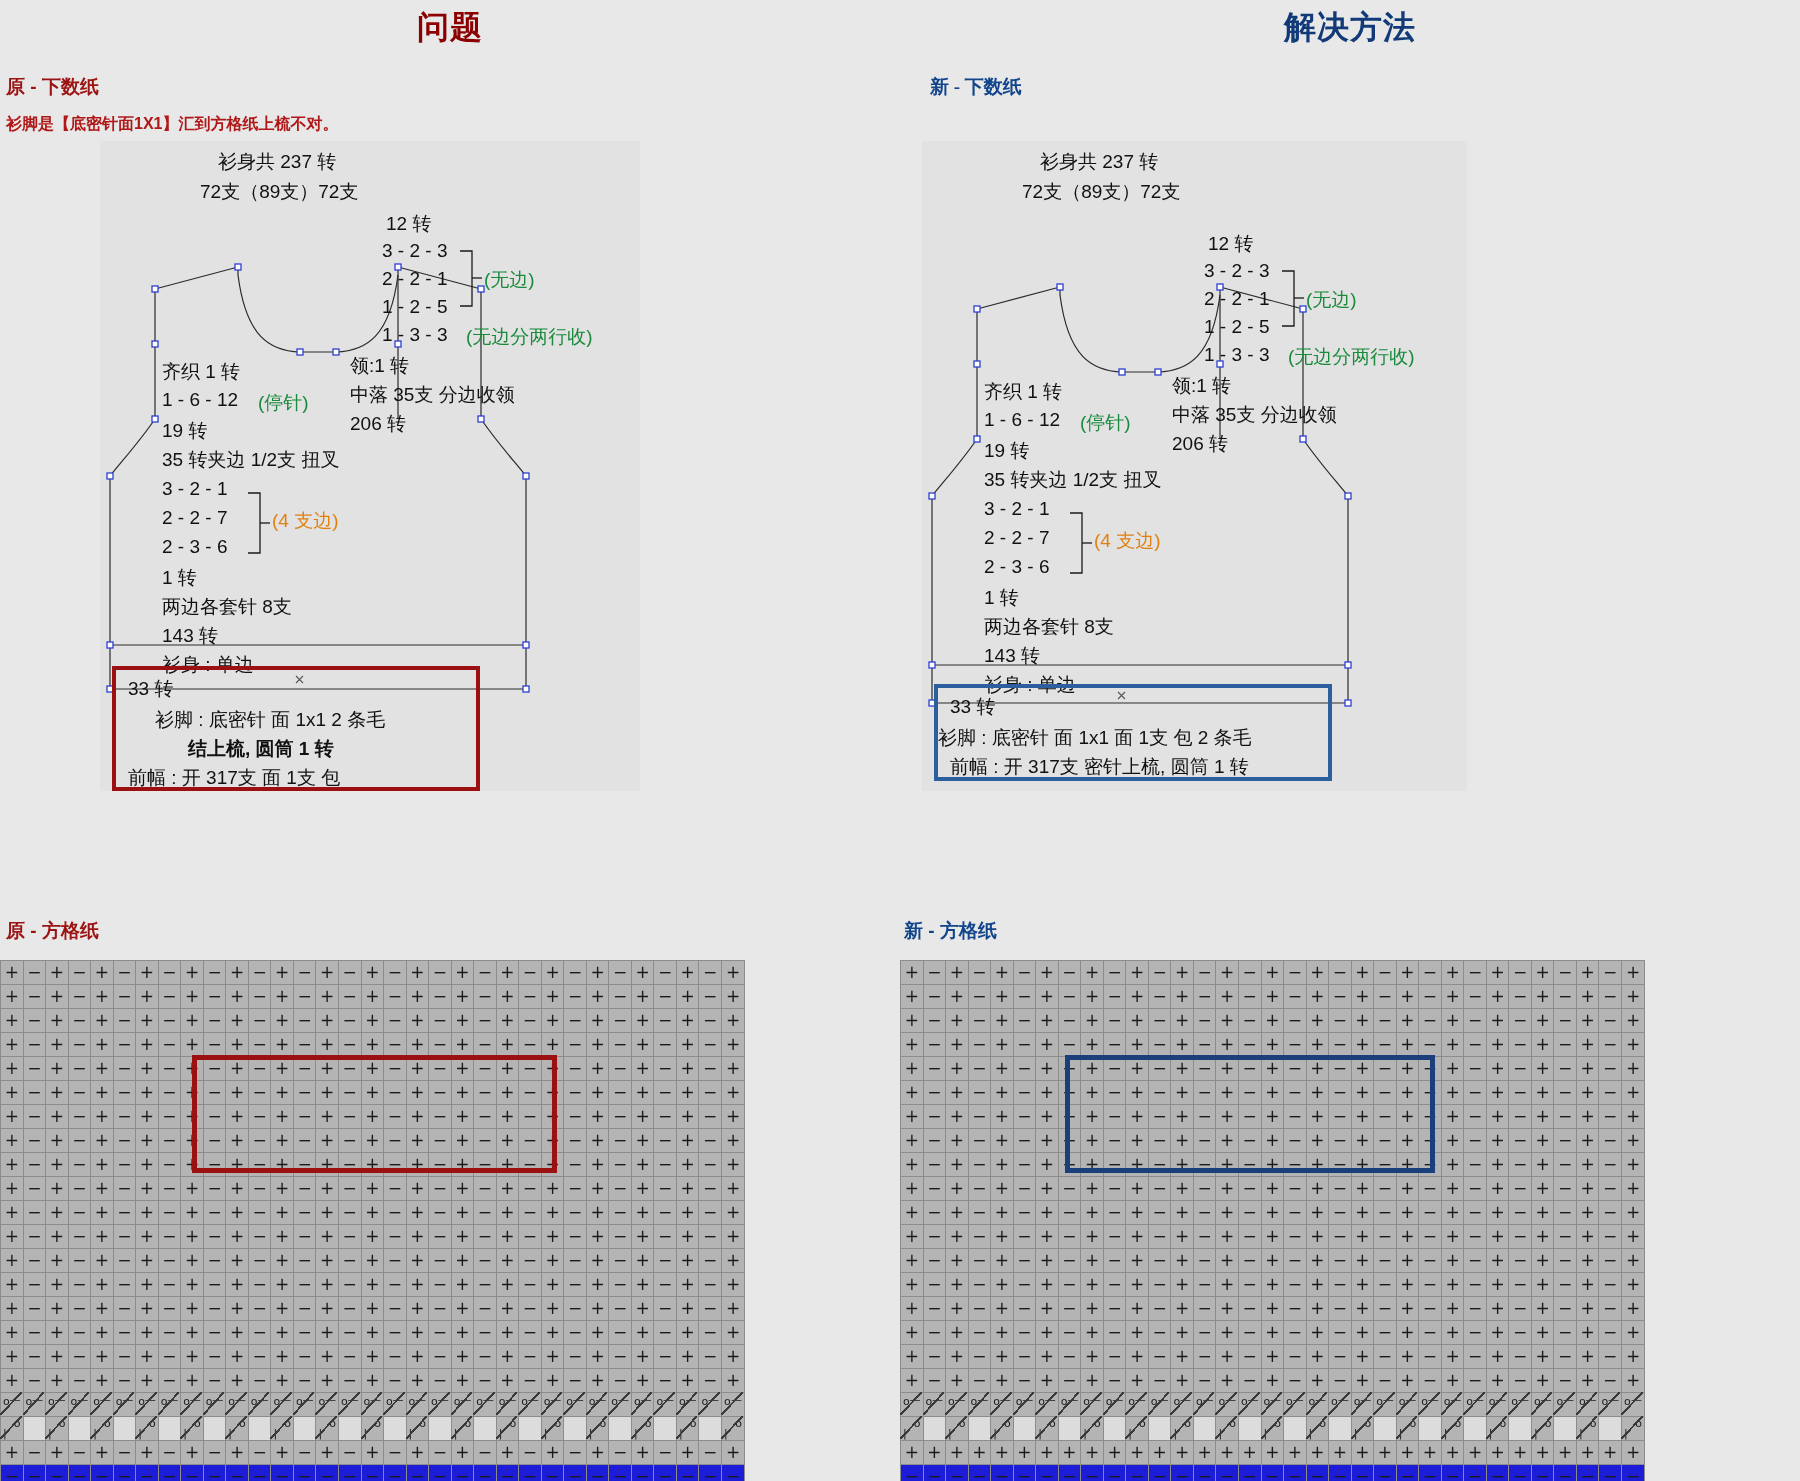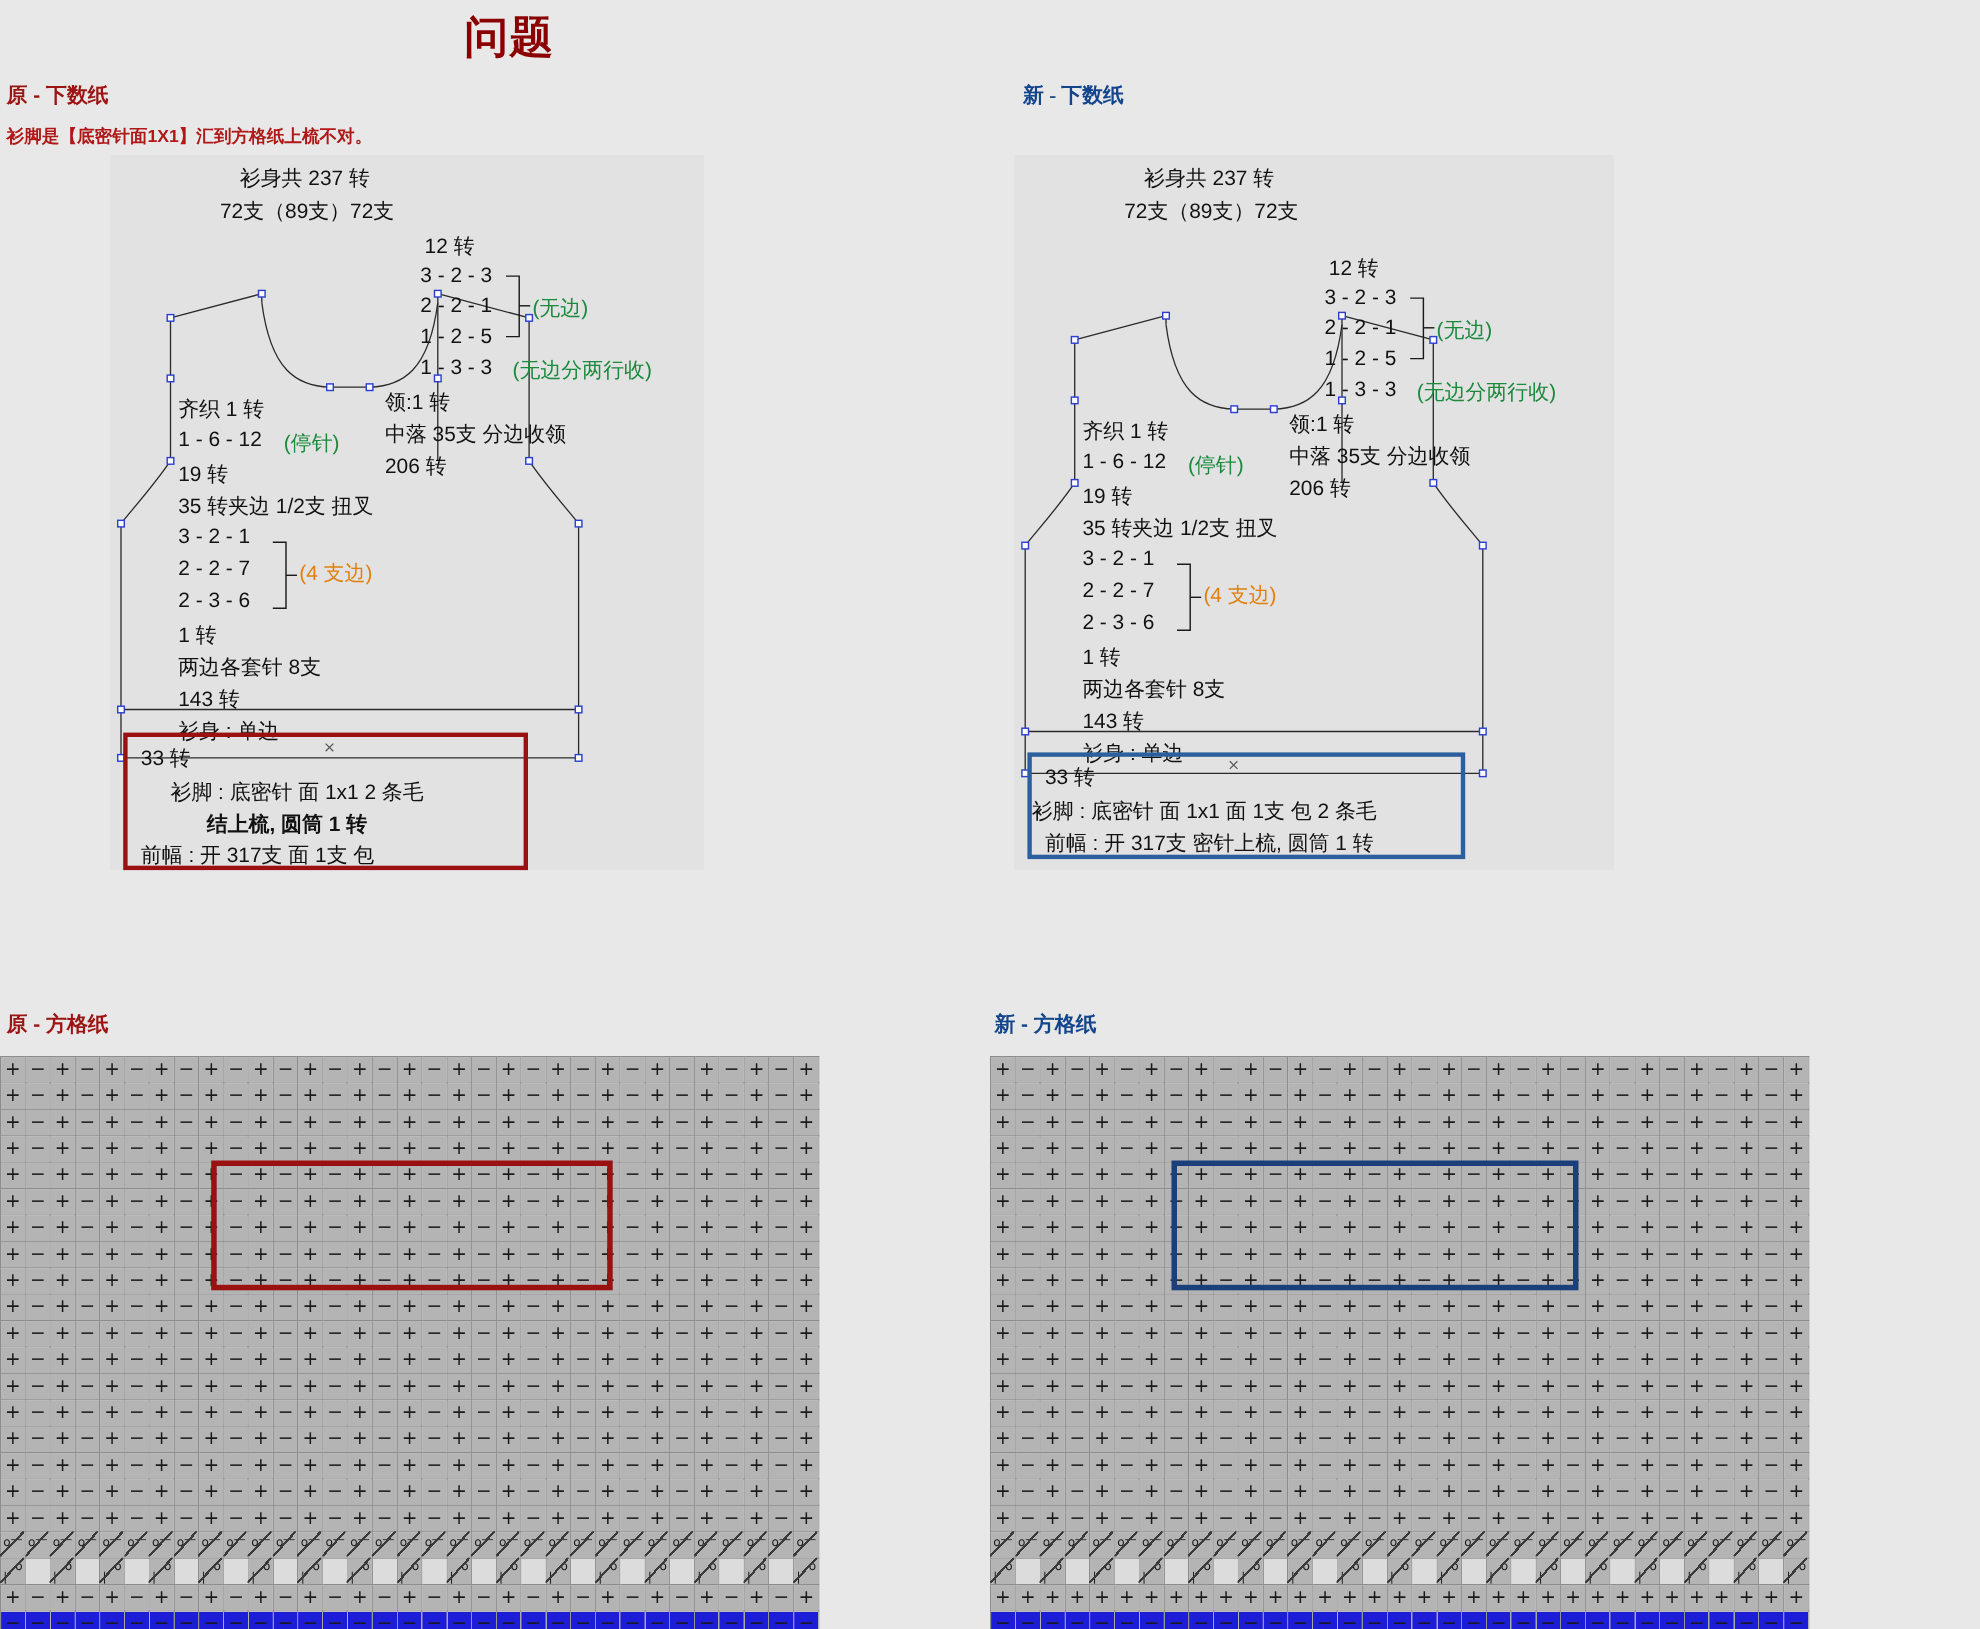--- a/index.html
+++ b/index.html
@@ -8,21 +8,21 @@
     background:#e8e8e8;
     font-family:"Liberation Sans","DejaVu Sans",sans-serif;
     position:relative;overflow:hidden;
   }
   .panel{position:absolute;top:0;width:900px;height:1481px;}
   .panel.left{left:0;}
   .panel.right{left:900px;}
 
   .main-title{
     position:absolute;top:6px;width:100%;text-align:center;
-    font-size:40px;font-weight:bold;letter-spacing:1px;margin-left:13px;
+    font-size:32px;font-weight:bold;letter-spacing:1px;
   }
   .left .main-title{color:#8b0000;}
   .right .main-title{color:#123a78;}
 
   .sub-label{
     position:absolute;font-size:19px;font-weight:bold;white-space:nowrap;
   }
   .left .sub-label{color:#9c1313;}
   .right .sub-label{color:#13458c;}
 
@@ -1132,20 +1132,21 @@
             <td class="b">−</td>
           </tr>
         </tbody>
       </table>
     <div class="overlay-box ov-red" style="left:192px;top:95px;width:365px;height:118px;"></div>
   </div>
 </div>
 
 <div class="panel right">
 
+  <div class="main-title">解决方法</div>
 
   <div class="sub-label" style="left:30px;top:74px;font-family:Liberation Serif, serif;">新 - 下数纸</div>
 
 
   <div class="schematic">
 
     <svg class="garment" width="545" height="650" viewBox="0 0 545 650">
       <g stroke="#2a2a2a" stroke-width="1.2" fill="none">
         <path d="M 55 168 L 138 146"></path>
         <path d="M 138 146 L 138 154"></path>

